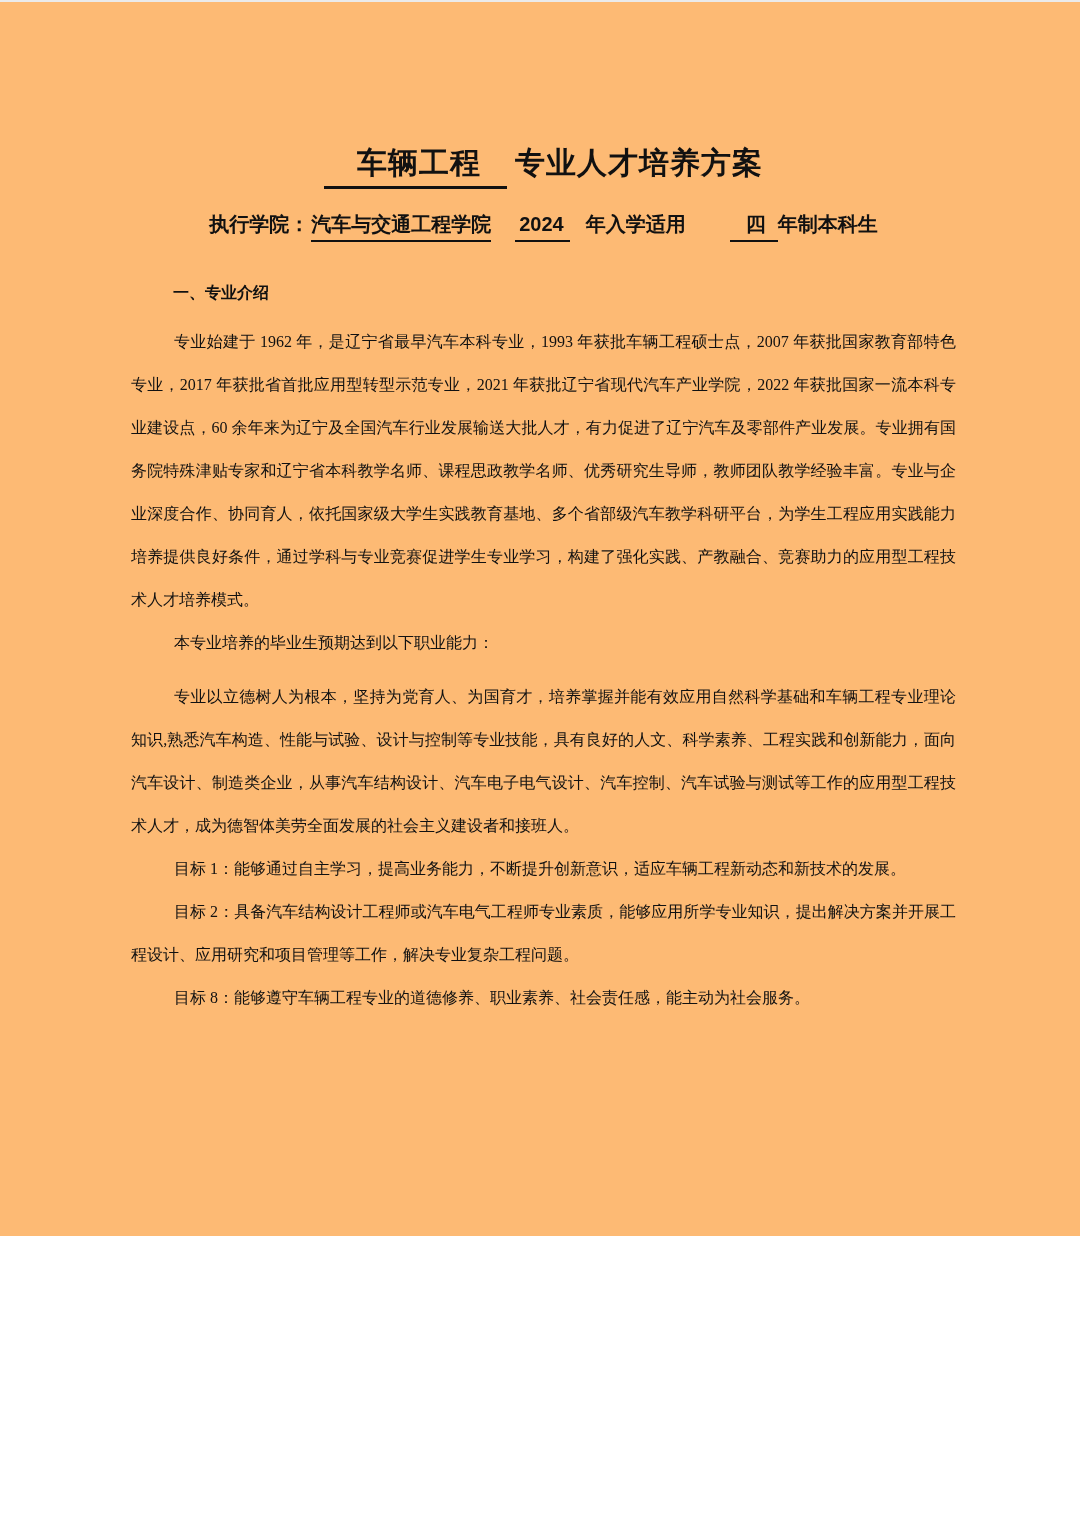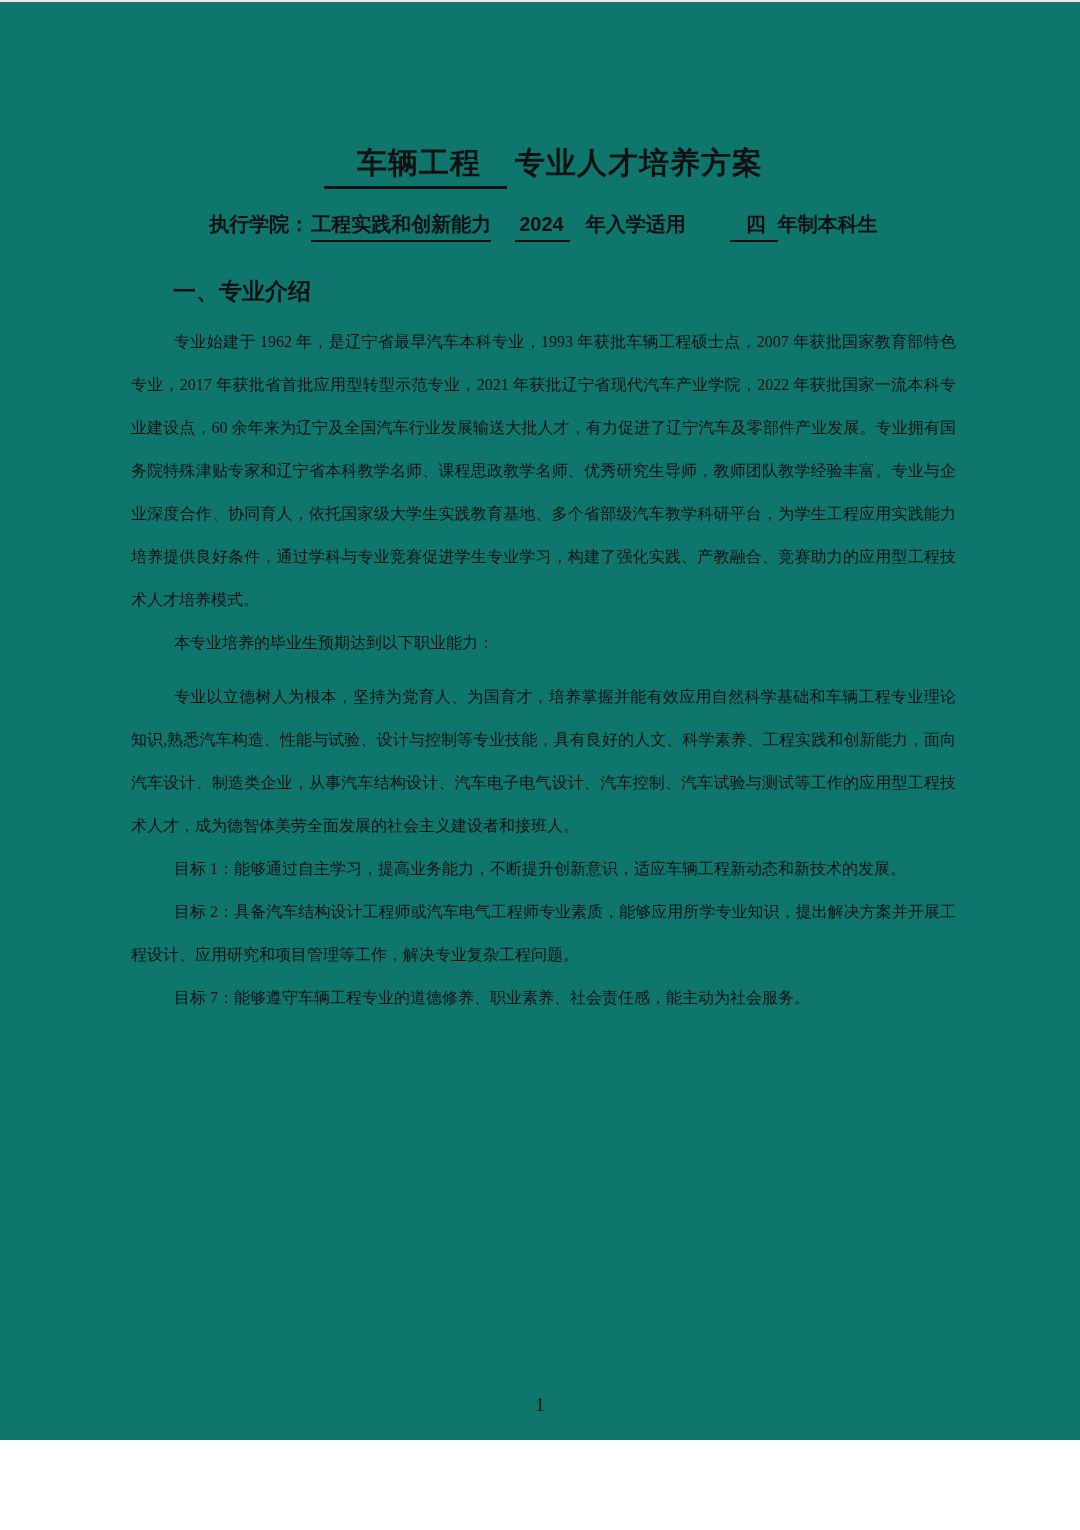--- a/index.html
+++ b/index.html
@@ -1,23 +1,23 @@
 <!DOCTYPE html>
 <html lang="zh"><head>
 <meta charset="utf-8">
 <style>
   * { margin: 0; padding: 0; box-sizing: border-box; }
   html, body { background: #ffffff; }
 
   .page {
     position: relative;
     width: 1080px;
-    height: 1440px;
+    height: 1236px;
     margin: 0 auto;
-    background: #0f766e;
+    background: #fdba74;
     border-top: 2px solid #ebebeb;
     padding: 139px 124px 0 131px;
     color: #111111;
     overflow: hidden;
   }
 
   
   .doc-title {
     text-align: center;
     font-family: "Liberation Serif", "DejaVu Serif", serif;
@@ -51,23 +51,23 @@
   }
   .subtitle .u-college { margin-left: 2px; }
   .subtitle .u-year { margin-left: 24px; padding-left: 4px; padding-right: 6px; }
   .subtitle .seg-year-suffix { margin-left: 16px; }
   .subtitle .wide-gap { display: inline-block; width: 44px; }
   .subtitle .u-duration { padding-left: 16px; padding-right: 12px; }
   .subtitle .seg-duration-suffix { margin-left: 0; text-align: right; }
 
   
   h2.sec-heading {
-    font-family: Liberation Mono, monospace;
+    font-family: Liberation Serif, serif;
     font-weight: 700;
-    font-size: 23px;
+    font-size: 16px;
     line-height: 32px;
     padding-left: 42px;
     color: #111111;
   }
   h2.sec-heading.first { margin-top: 35px; }
   h2.sec-heading.second { margin-top: 36px; }
 
   
   p.body-par {
     font-family: "Liberation Serif", "DejaVu Serif", serif;
@@ -95,34 +95,34 @@
 </head>
 <body>
 
 <div class="page">
 
   <div class="doc-title">
     <span class="u-major">车辆工程</span><span class="t-rest">专业人才培养方案</span>
   </div>
 
   <div class="subtitle">
-    <span>执行学院：</span><span class="u u-college">工程实践和创新能力</span><span class="u u-year">2024</span><span class="seg-year-suffix">年入学适用</span><span class="wide-gap"></span><span class="u u-duration">四</span><span class="seg-duration-suffix">年制本科生</span>
+    <span>执行学院：</span><span class="u u-college">汽车与交通工程学院</span><span class="u u-year">2024</span><span class="seg-year-suffix">年入学适用</span><span class="wide-gap"></span><span class="u u-duration">四</span><span class="seg-duration-suffix">年制本科生</span>
   </div>
 
   <h2 class="sec-heading first">一、专业介绍</h2>
 
   <p class="body-par after-heading">专业始建于 1962 年，是辽宁省最早汽车本科专业，1993 年获批车辆工程硕士点，2007 年获批国家教育部特色专业，2017 年获批省首批应用型转型示范专业，2021 年获批辽宁省现代汽车产业学院，2022 年获批国家一流本科专业建设点，60 余年来为辽宁及全国汽车行业发展输送大批人才，有力促进了辽宁汽车及零部件产业发展。专业拥有国务院特殊津贴专家和辽宁省本科教学名师、课程思政教学名师、优秀研究生导师，教师团队教学经验丰富。专业与企业深度合作、协同育人，依托国家级大学生实践教育基地、多个省部级汽车教学科研平台，为学生工程应用实践能力培养提供良好条件，通过学科与专业竞赛促进学生专业学习，构建了强化实践、产教融合、竞赛助力的应用型工程技术人才培养模式。</p>
 
 
   <p class="body-par">本专业培养的毕业生预期达到以下职业能力：</p>
 
   <p class="body-par after-heading">专业以立德树人为根本，坚持为党育人、为国育才，培养掌握并能有效应用自然科学基础和车辆工程专业理论知识,熟悉汽车构造、性能与试验、设计与控制等专业技能，具有良好的人文、科学素养、工程实践和创新能力，面向汽车设计、制造类企业，从事汽车结构设计、汽车电子电气设计、汽车控制、汽车试验与测试等工作的应用型工程技术人才，成为德智体美劳全面发展的社会主义建设者和接班人。</p>
 
   <p class="body-par">目标 1：能够通过自主学习，提高业务能力，不断提升创新意识，适应车辆工程新动态和新技术的发展。</p>
 
   <p class="body-par">目标 2：具备汽车结构设计工程师或汽车电气工程师专业素质，能够应用所学专业知识，提出解决方案并开展工程设计、应用研究和项目管理等工作，解决专业复杂工程问题。</p>
 
-  <p class="body-par">目标 7：能够遵守车辆工程专业的道德修养、职业素养、社会责任感，能主动为社会服务。</p>
+  <p class="body-par">目标 8：能够遵守车辆工程专业的道德修养、职业素养、社会责任感，能主动为社会服务。</p>
 
 
   <div class="page-number">1</div>
 
 </div>
 
 </body></html>

